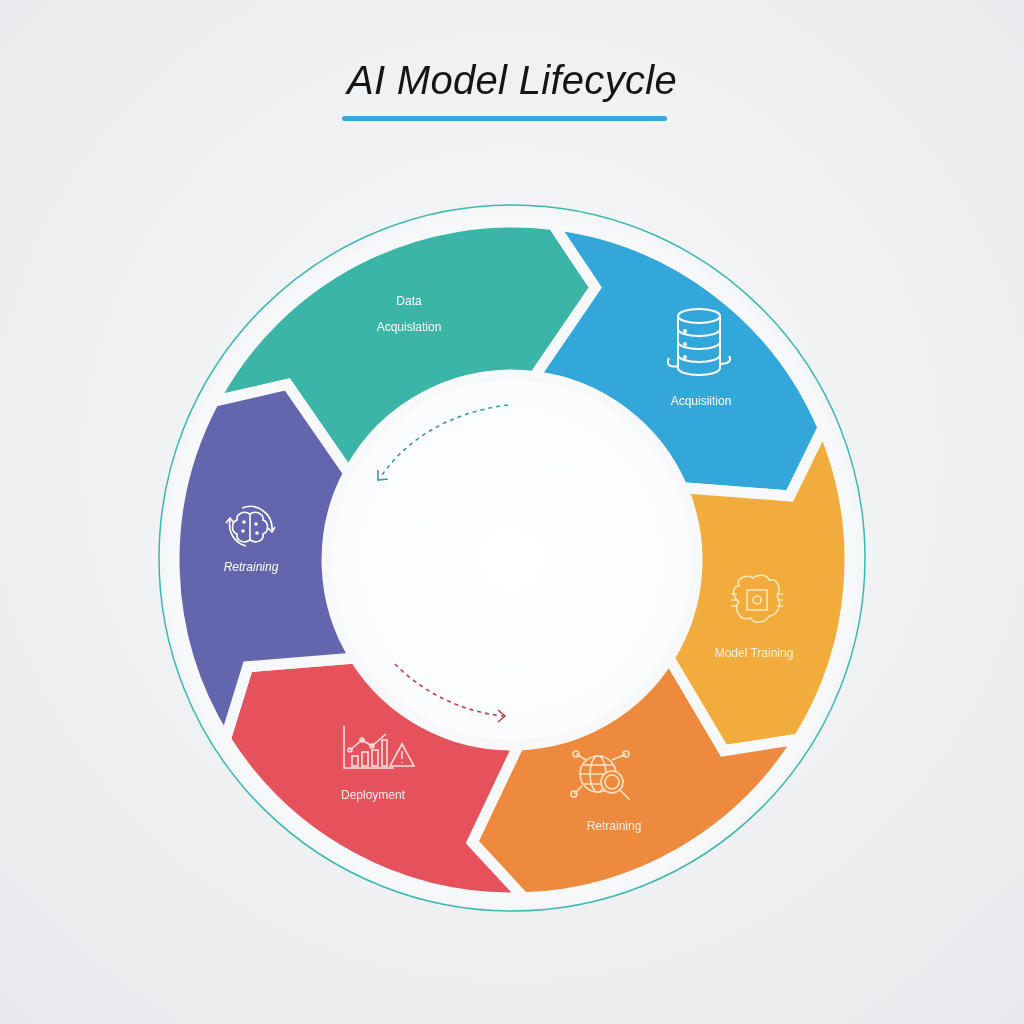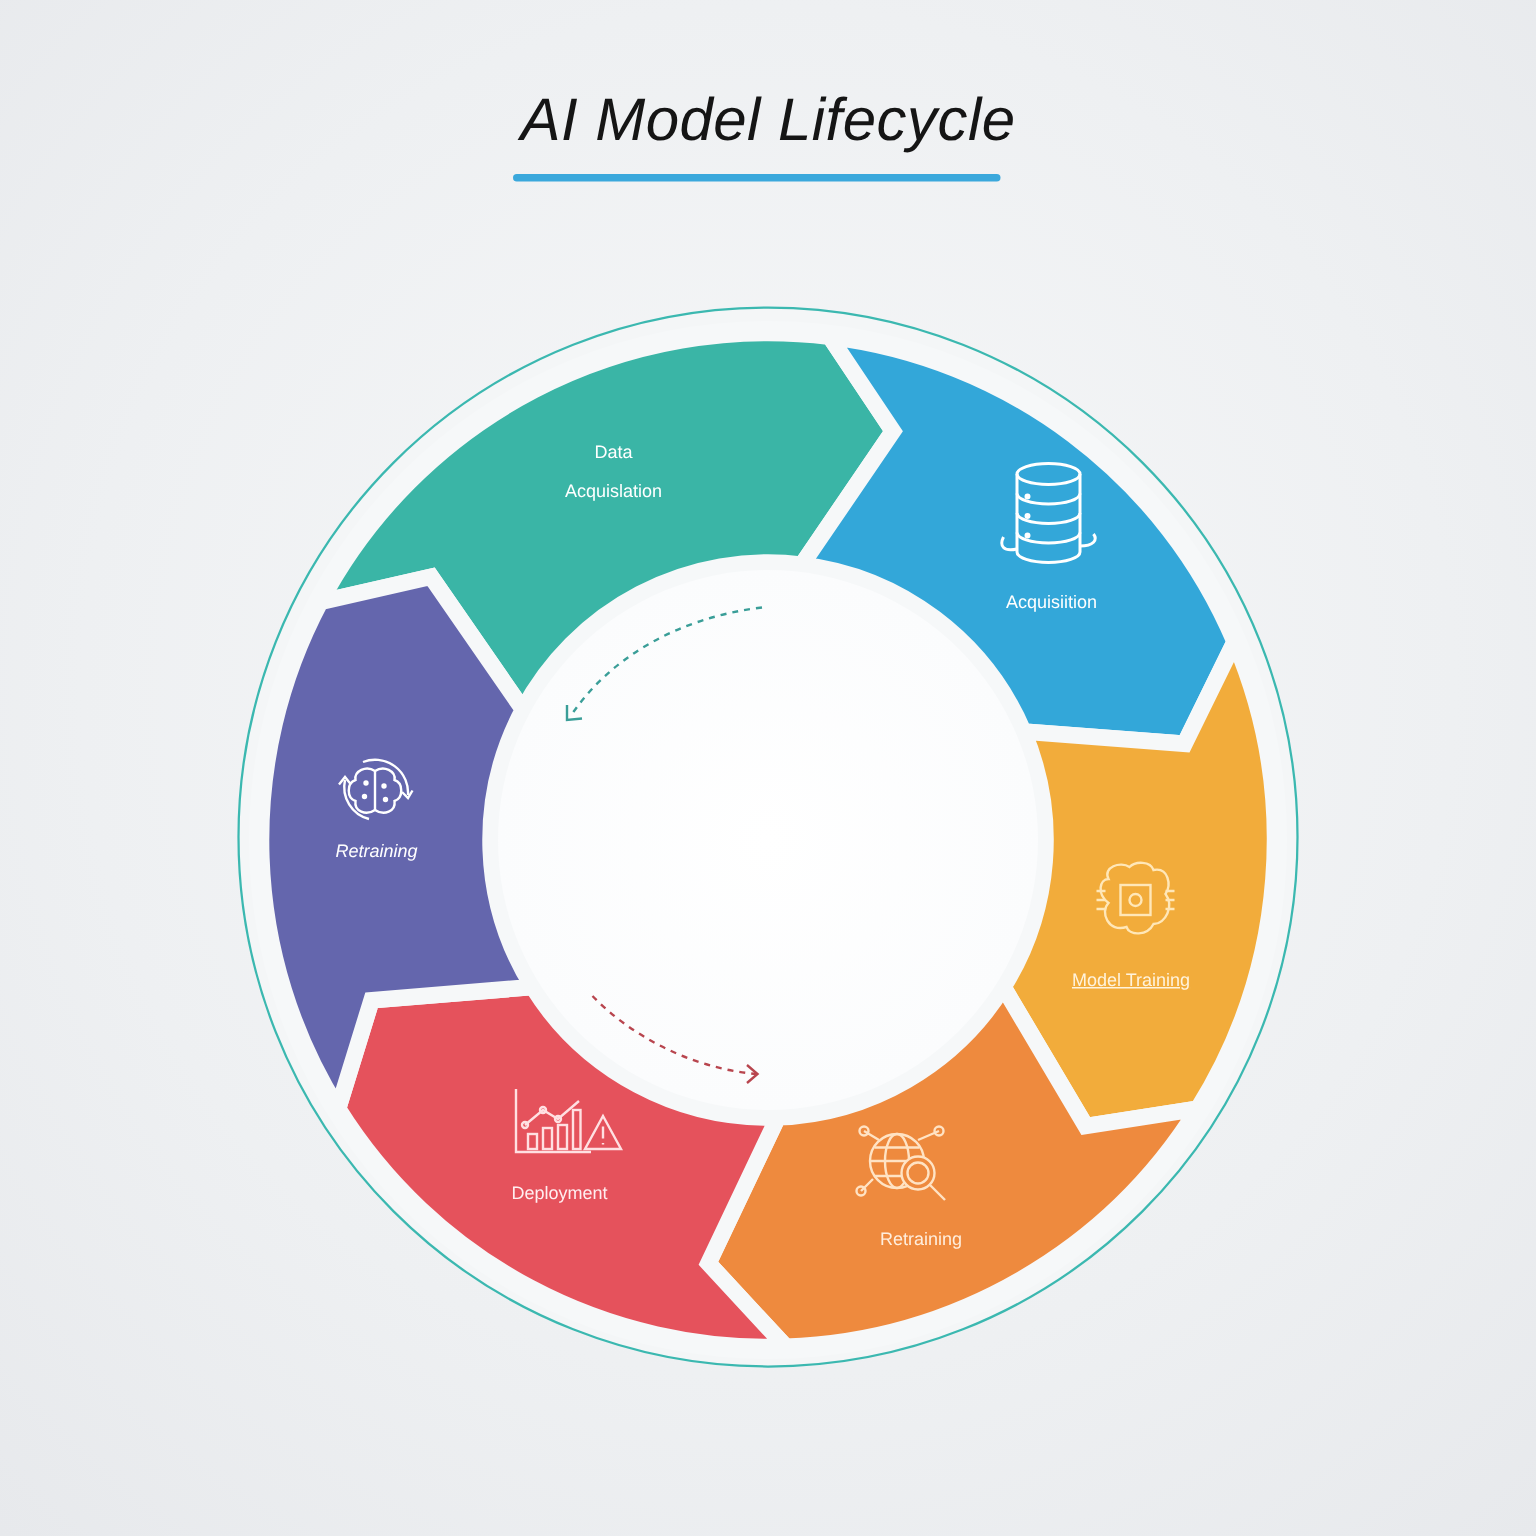--- a/index.html
+++ b/index.html
@@ -118,16 +118,16 @@
     <path d="M-20,-8 A22,22 0 0 0 -4,18"></path>
     <path d="M-24,-5 L-20,-10 L-16,-5"></path>
   </g>
 </svg>
 
 <div class="label" style="left:409px; top:288px;">
   <div>Data</div>
   <div>Acquislation</div>
 </div>
 <div class="label" style="left:701px; top:388px;">Acquisiition</div>
-<div class="label" style="left:754px; top:640px; color:#fff3dc;text-decoration:underline;">Model Training</div>
+<div class="label" style="left:754px; top:640px; color:#fff3dc;">Model Training</div>
 <div class="label" style="left:614px; top:813px; color:#ffeedd;">Retraining</div>
 <div class="label" style="left:373px; top:782px; color:#ffeef0;">Deployment</div>
 <div class="label" style="left:251px; top:554px;font-style:italic;">Retraining</div>
 
 </body></html>

